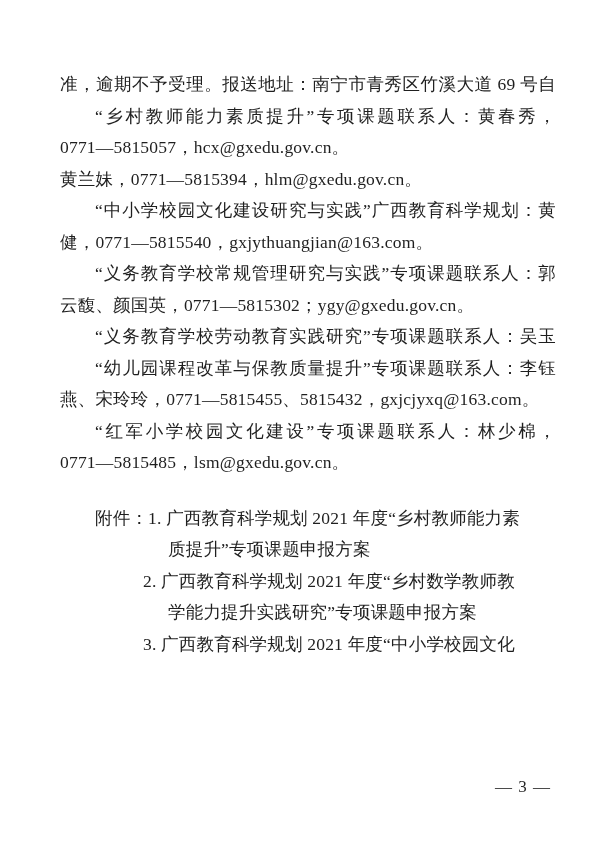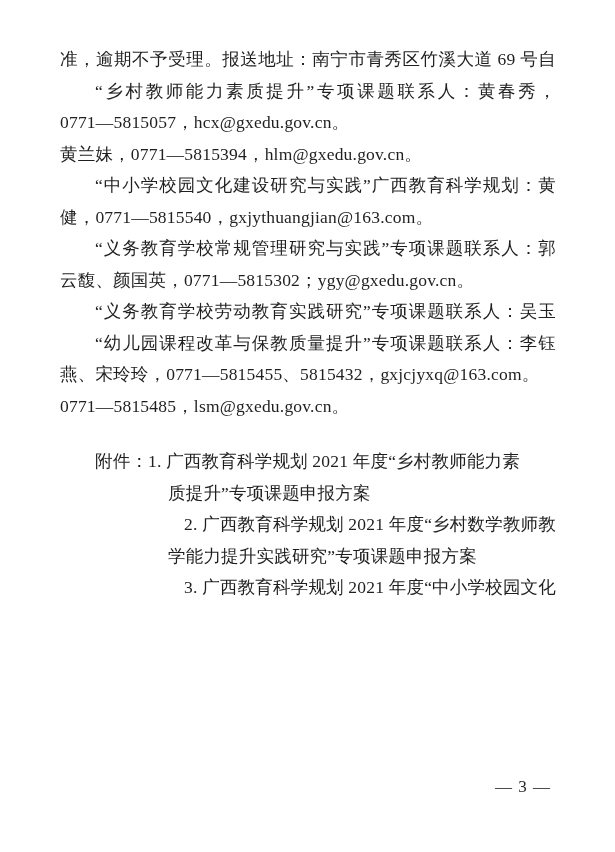--- a/index.html
+++ b/index.html
@@ -7,37 +7,37 @@
     position: relative;
     width: 615px;
     height: 852px;
     background: #ffffff;
     overflow: hidden;
     font-family: "Liberation Serif", "DejaVu Serif", serif;
     color: #1f1f1f;
   }
   .doc {
     position: absolute;
-    top: 44px;
+    top: 69px;
     left: 60px;
     width: 496px;
     font-size: 17.5px;
     line-height: 31.5px;
     letter-spacing: 0.2px;
   }
   .ln { min-height: 31.5px; }
   
   .j  { text-align: justify; text-align-last: justify; }
   
   .ind { text-indent: 2em; }
   
   .spacer { height: 24px; }
   
   .att-label { padding-left: 35px; }
-  .att-num   { padding-left: 83px; text-align: right; }
+  .att-num   { padding-left: 83px; }
   .att-cont  { padding-left: 108px; }
   .footer {
     position: absolute;
     top: 776px;
     right: 64px;
     font-size: 17px;
     line-height: 22px;
     color: #2a2a2a;
     letter-spacing: 1px;
   }
@@ -53,20 +53,21 @@
     <div class="ln j ind">“乡村教师能力素质提升”专项课题联系人：黄春秀，</div>
     <div class="ln">0771—5815057，hcx@gxedu.gov.cn。</div>
     <div class="ln">黄兰妹，0771—5815394，hlm@gxedu.gov.cn。</div>
     <div class="ln j ind">“中小学校园文化建设研究与实践”广西教育科学规划：黄</div>
     <div class="ln">健，0771—5815540，gxjythuangjian@163.com。</div>
     <div class="ln j ind">“义务教育学校常规管理研究与实践”专项课题联系人：郭</div>
     <div class="ln">云馥、颜国英，0771—5815302；ygy@gxedu.gov.cn。</div>
     <div class="ln j ind">“义务教育学校劳动教育实践研究”专项课题联系人：吴玉</div>
     <div class="ln j ind">“幼儿园课程改革与保教质量提升”专项课题联系人：李钰</div>
     <div class="ln">燕、宋玲玲，0771—5815455、5815432，gxjcjyxq@163.com。</div>
+    <div class="ln j ind">“红军小学校园文化建设”专项课题联系人：林少棉，</div>
     <div class="ln">0771—5815485，lsm@gxedu.gov.cn。</div>
 
     <div class="spacer"></div>
 
     <div>
       <div class="ln att-label">附件：1. 广西教育科学规划 2021 年度“乡村教师能力素</div>
       <div class="ln att-cont">质提升”专项课题申报方案</div>
       <div class="ln att-num">2. 广西教育科学规划 2021 年度“乡村数学教师教</div>
       <div class="ln att-cont">学能力提升实践研究”专项课题申报方案</div>
       <div class="ln att-num">3. 广西教育科学规划 2021 年度“中小学校园文化</div>

